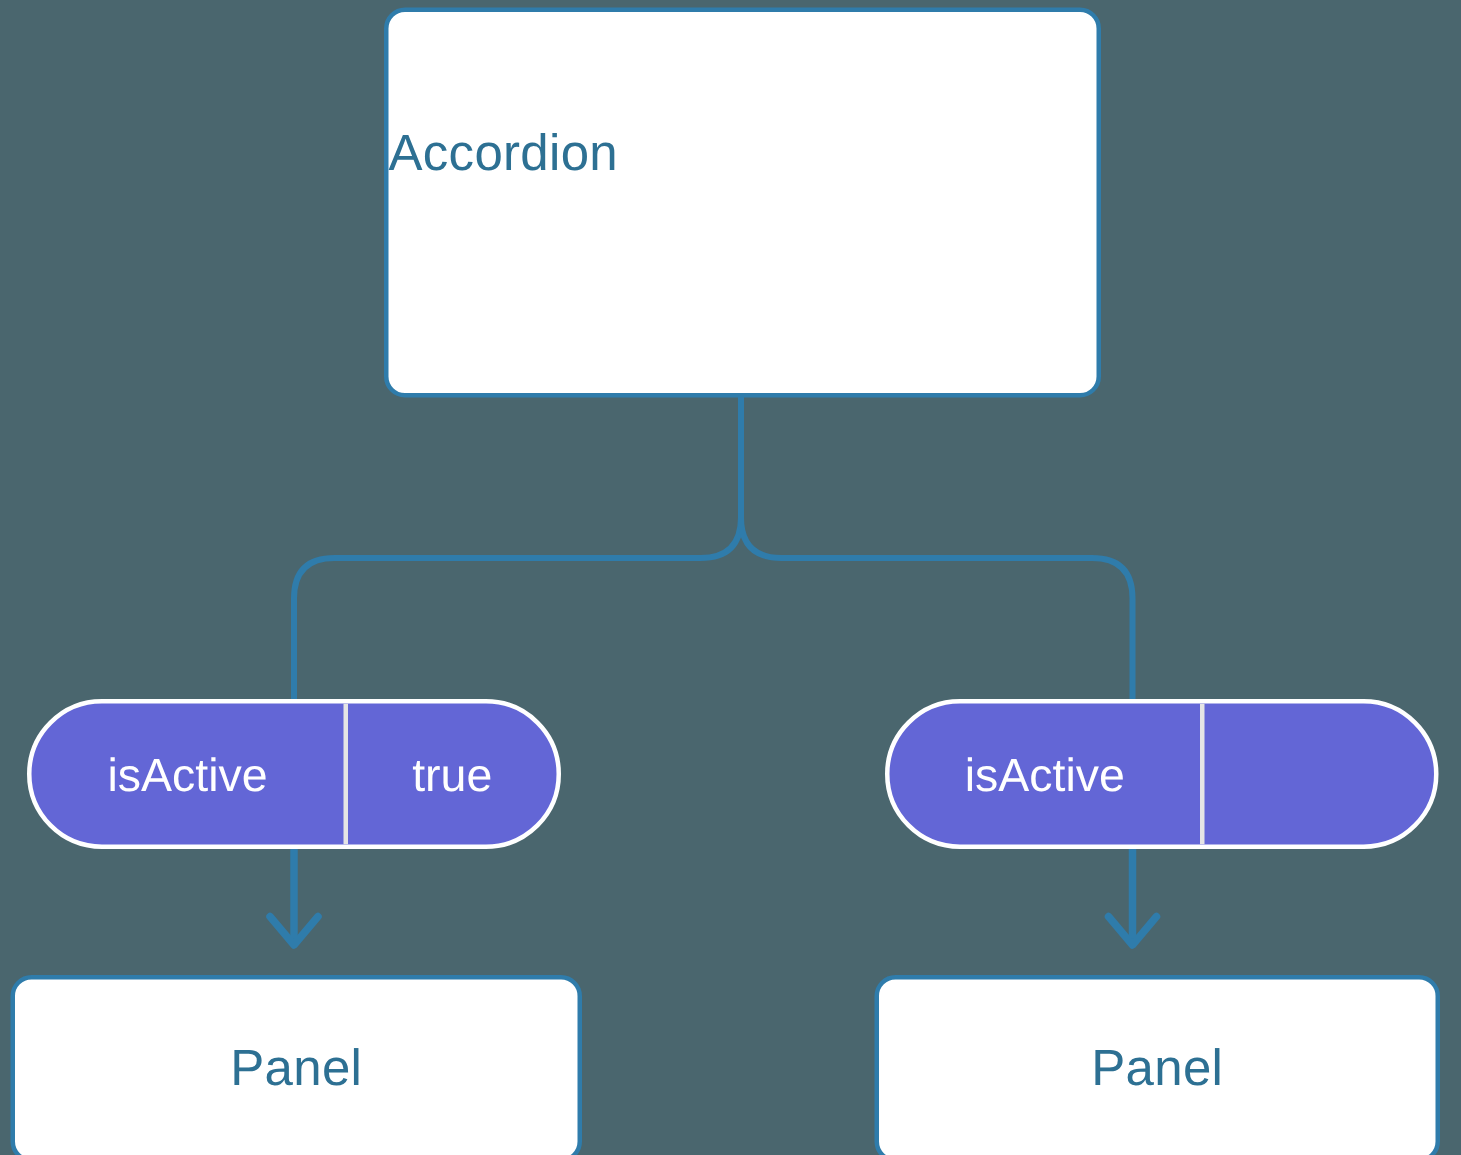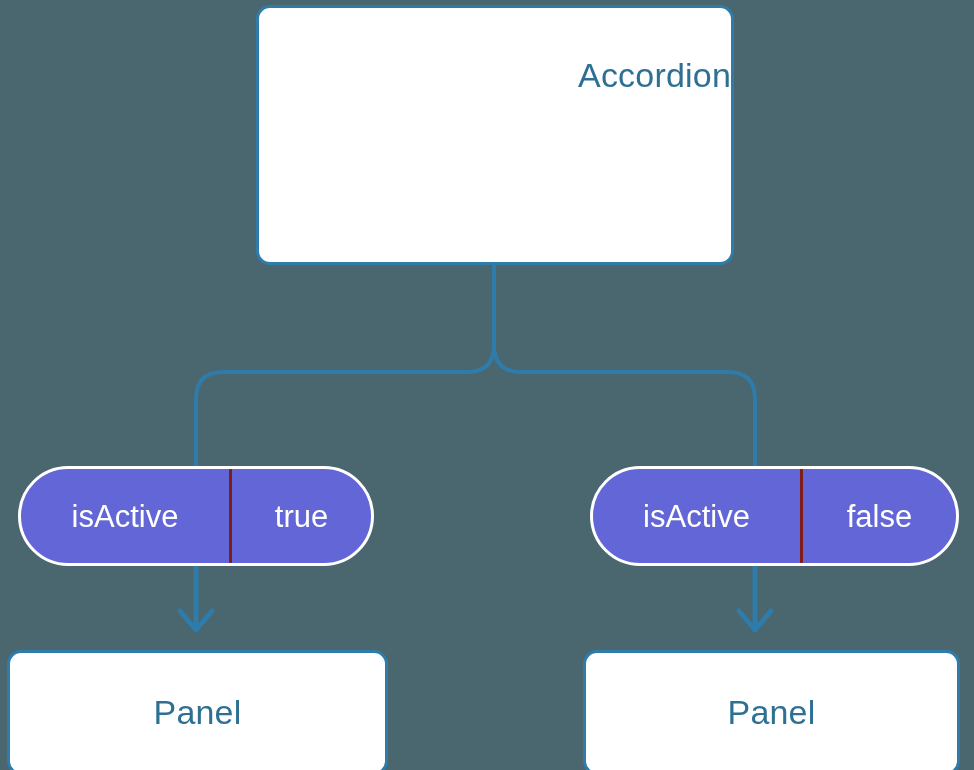--- a/index.html
+++ b/index.html
@@ -49,22 +49,22 @@
   }
 
   
   #accordion-card {
     left: 256px;
     top: 5px;
     width: 478px;
     height: 260px;
     display: flex;
     flex-direction: column;
-    align-items: flex-end;
-    padding-top: 48px;
+    align-items: flex-start;
+    padding-top: 75px;
   }
 
   
   .pill {
     display: flex;
     align-items: stretch;
     border-radius: 999px;
     box-sizing: border-box;
     overflow: hidden;
     white-space: nowrap;
@@ -105,21 +105,21 @@
     z-index: 2;
     height: 100px;
     background: #6366d6;
     border: 3px solid #ffffff;
   }
   .pill-solid .pill-key,
   .pill-solid .pill-value {
     color: #ffffff;
   }
   .pill-solid .pill-key {
-    border-right: 3px solid #7f1d1d;
+    border-right: 3px solid #e5e5e5;
   }
 
   #pill-left {
     left: 18px;
     top: 466px;
     width: 356px;
   }
   #pill-left .pill-key   { flex: 0 0 211px; }
   #pill-left .pill-value { flex: 1 1 auto; text-align: right; }
 
@@ -171,21 +171,20 @@
     <div class="pill-value">0</div>
   </div>
 
   <div class="pill pill-solid" id="pill-left">
     <div class="pill-key">isActive</div>
     <div class="pill-value">true</div>
   </div>
 
   <div class="pill pill-solid" id="pill-right">
     <div class="pill-key">isActive</div>
-    <div class="pill-value">false</div>
   </div>
 
   <div class="card panel-card" id="panel-left">
     <div class="card-title">Panel</div>
   </div>
 
   <div class="card panel-card" id="panel-right">
     <div class="card-title">Panel</div>
   </div>
 

